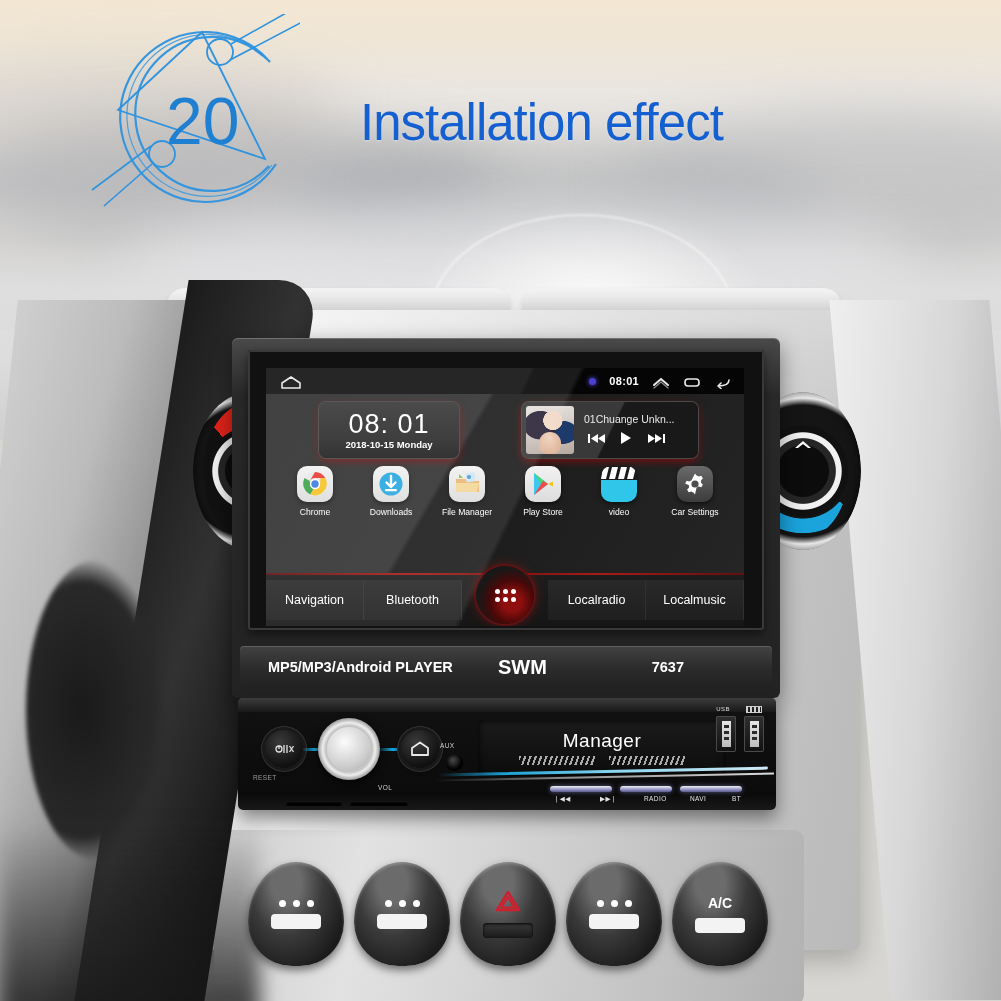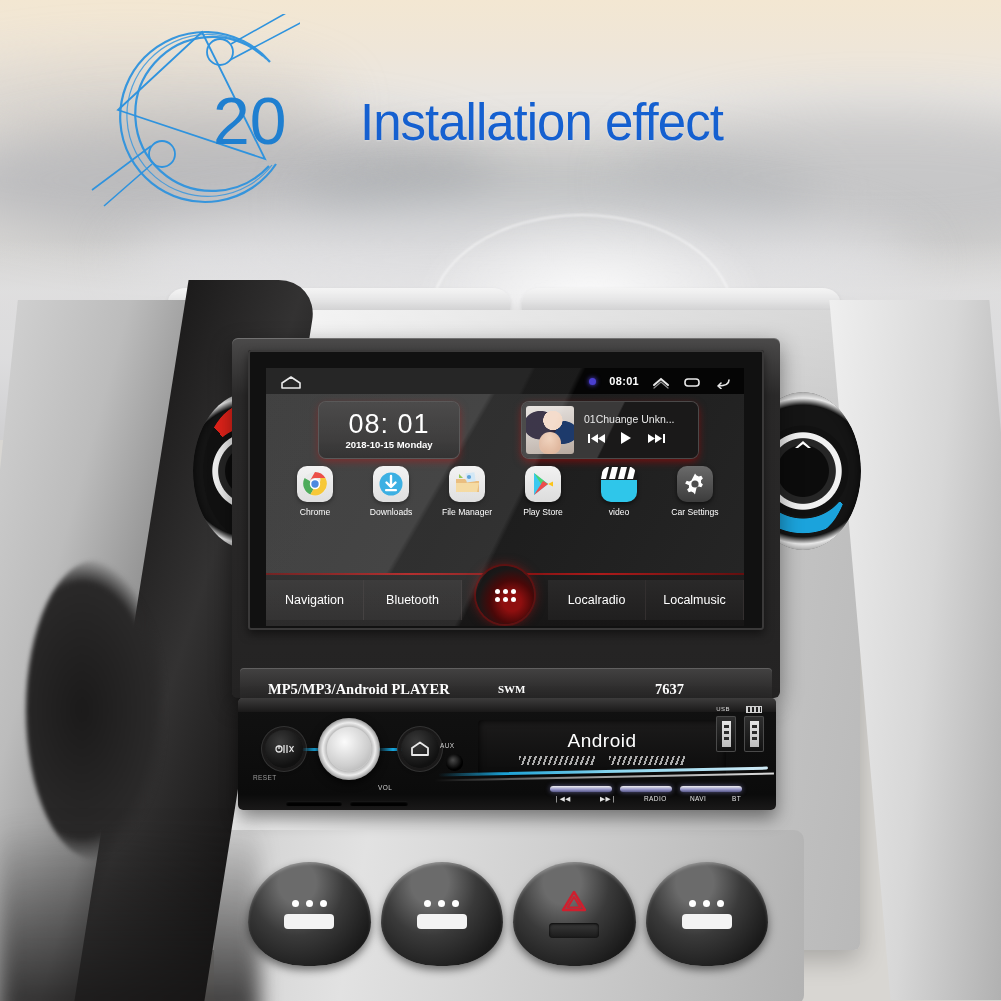--- a/index.html
+++ b/index.html
@@ -247,28 +247,28 @@
     width:58px;height:58px;border-radius:50%;
     background:radial-gradient(circle at 62% 62%,#8f0f0f 0 18%,#490808 42%,#1a1818 66%,#111 100%);
     box-shadow:0 0 0 2px #5e1212, 0 0 12px rgba(200,20,20,.55);
     display:flex;align-items:center;justify-content:center;
   }
   .dots6{display:grid;grid-template-columns:repeat(3,5px);gap:3px;}
   .dots6 i{display:block;width:5px;height:5px;border-radius:50%;background:#fff;}
 
   
   .bezel{
-    position:absolute;left:240px;top:668px;width:532px;height:42px;
+    position:absolute;left:240px;top:646px;width:532px;height:42px;
     background:linear-gradient(180deg,#434242,#2c2b2b 55%,#232222);
     border-radius:4px;
     box-shadow:inset 0 1px 0 rgba(255,255,255,.16);
-    display:flex;align-items:center;color:#fff;font-family:Liberation Serif, serif;
+    display:flex;align-items:center;color:#fff;
   }
   .bz-model{position:absolute;left:28px;font-size:14.5px;font-weight:bold;}
-  .bz-brand{position:absolute;left:258px;font-size:11px;font-weight:bold;}
+  .bz-brand{position:absolute;left:258px;font-size:20px;font-weight:bold;}
   .bz-num{position:absolute;right:88px;font-size:14.5px;font-weight:bold;}
 
   
   .panel{
     position:absolute;left:238px;top:698px;width:538px;height:112px;
     background:linear-gradient(180deg,#2a2929 0%,#111 10%,#0b0b0b 86%,#1a1919 100%);
     border-radius:5px;
     box-shadow:0 8px 18px rgba(0,0,0,.45), inset 0 1px 0 rgba(255,255,255,.2);
     overflow:hidden;
   }
@@ -390,21 +390,21 @@
 
   
   .title{
     position:absolute;left:360px;top:90px;
     color:#1560d0;font-size:51px;line-height:66px;font-weight:normal;
     letter-spacing:-1px;
     text-shadow:0 1px 2px rgba(255,255,255,.35);
   }
   .emblem{position:absolute;left:80px;top:14px;width:220px;height:210px;}
   .emb-num{
-    position:absolute;left:86px;top:74px;color:#1f7fd0;font-size:66px;line-height:66px;margin-left:47px;
+    position:absolute;left:86px;top:74px;color:#1f7fd0;font-size:66px;line-height:66px;
   }
 </style>
 </head>
 <body>
 
 <div id="stage">
 
   <div class="bg-sky"></div>
   <div class="mist m5"></div>
   <div class="mist m1"></div>
@@ -638,21 +638,21 @@
       </svg>
     </div>
 
     <div class="aux"></div>
 
     <span class="lbl-sm lbl-reset">RESET</span>
     <span class="lbl-sm lbl-vol">VOL</span>
     <span class="lbl-sm lbl-aux">AUX</span>
 
     <div class="display-win">
-      <div class="android-txt">Android</div>
+      <div class="android-txt">Manager</div>
       <div class="seg-row">
         <span class="seg"></span>
         <span class="seg"></span>
       </div>
     </div>
 
     <span class="usb-lbl usb-l1">USB</span>
     <span class="batt-ico"></span>
     <div class="usb-wrap">
       <span class="usb">
@@ -712,20 +712,24 @@
 
     <div class="cbtn">
       <span class="cdots">
           <i></i>
           <i></i>
           <i></i>
         </span>
       <span class="cpad"></span>
     </div>
 
+    <div class="cbtn">
+      <span class="ac-txt">A/C</span>
+      <span class="cpad"></span>
+    </div>
 
   </div>
 
   <div class="emblem">
     <svg width="220" height="210" viewBox="0 0 220 210">
       <g fill="none" stroke="#2f93de" stroke-width="2.2" opacity=".95">
         <path d="M 190 48 A 85 85 0 1 0 196 150"></path>
         <path d="M 183 42 A 77 77 0 1 0 189 152"></path>
       </g>
       <g stroke="#2f93de" stroke-width="1.2" fill="none" opacity=".8">

